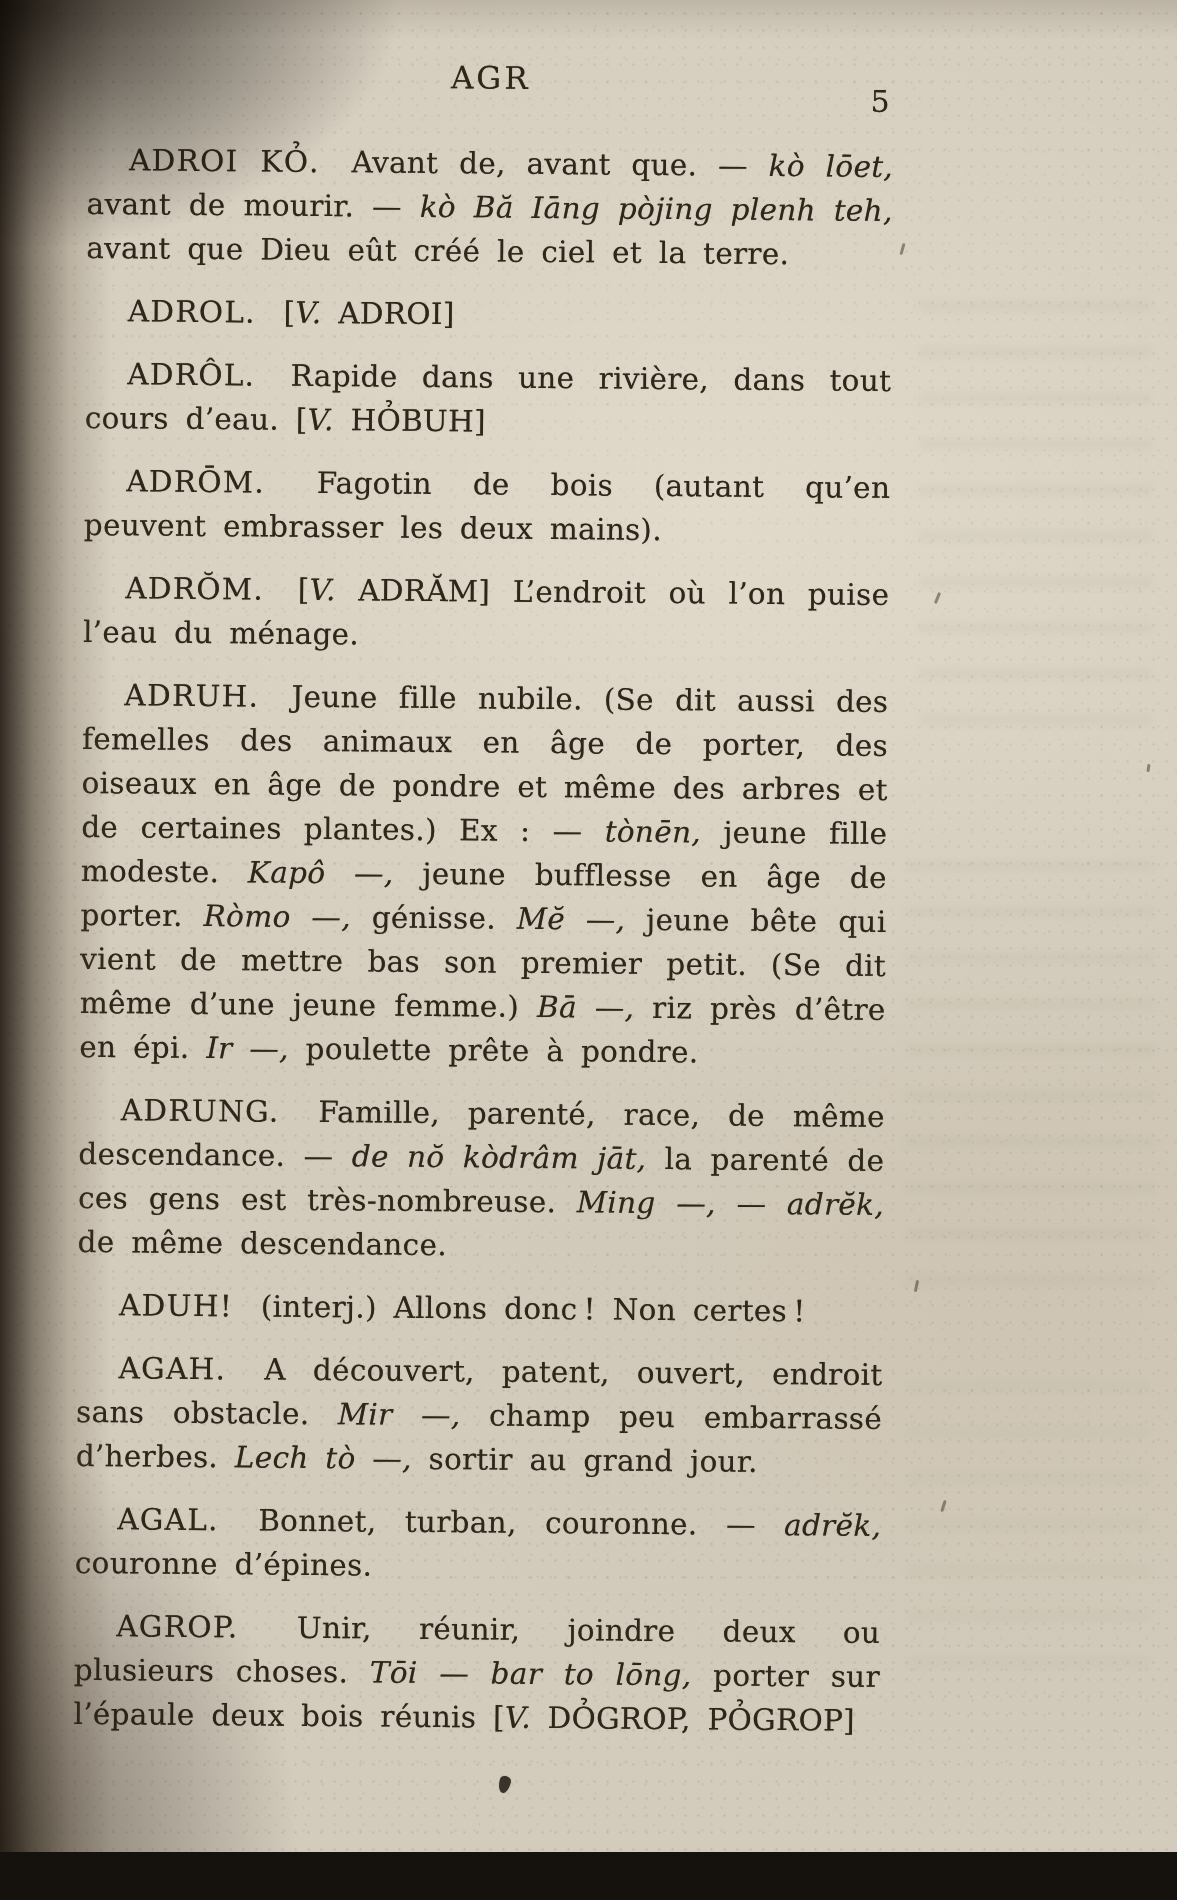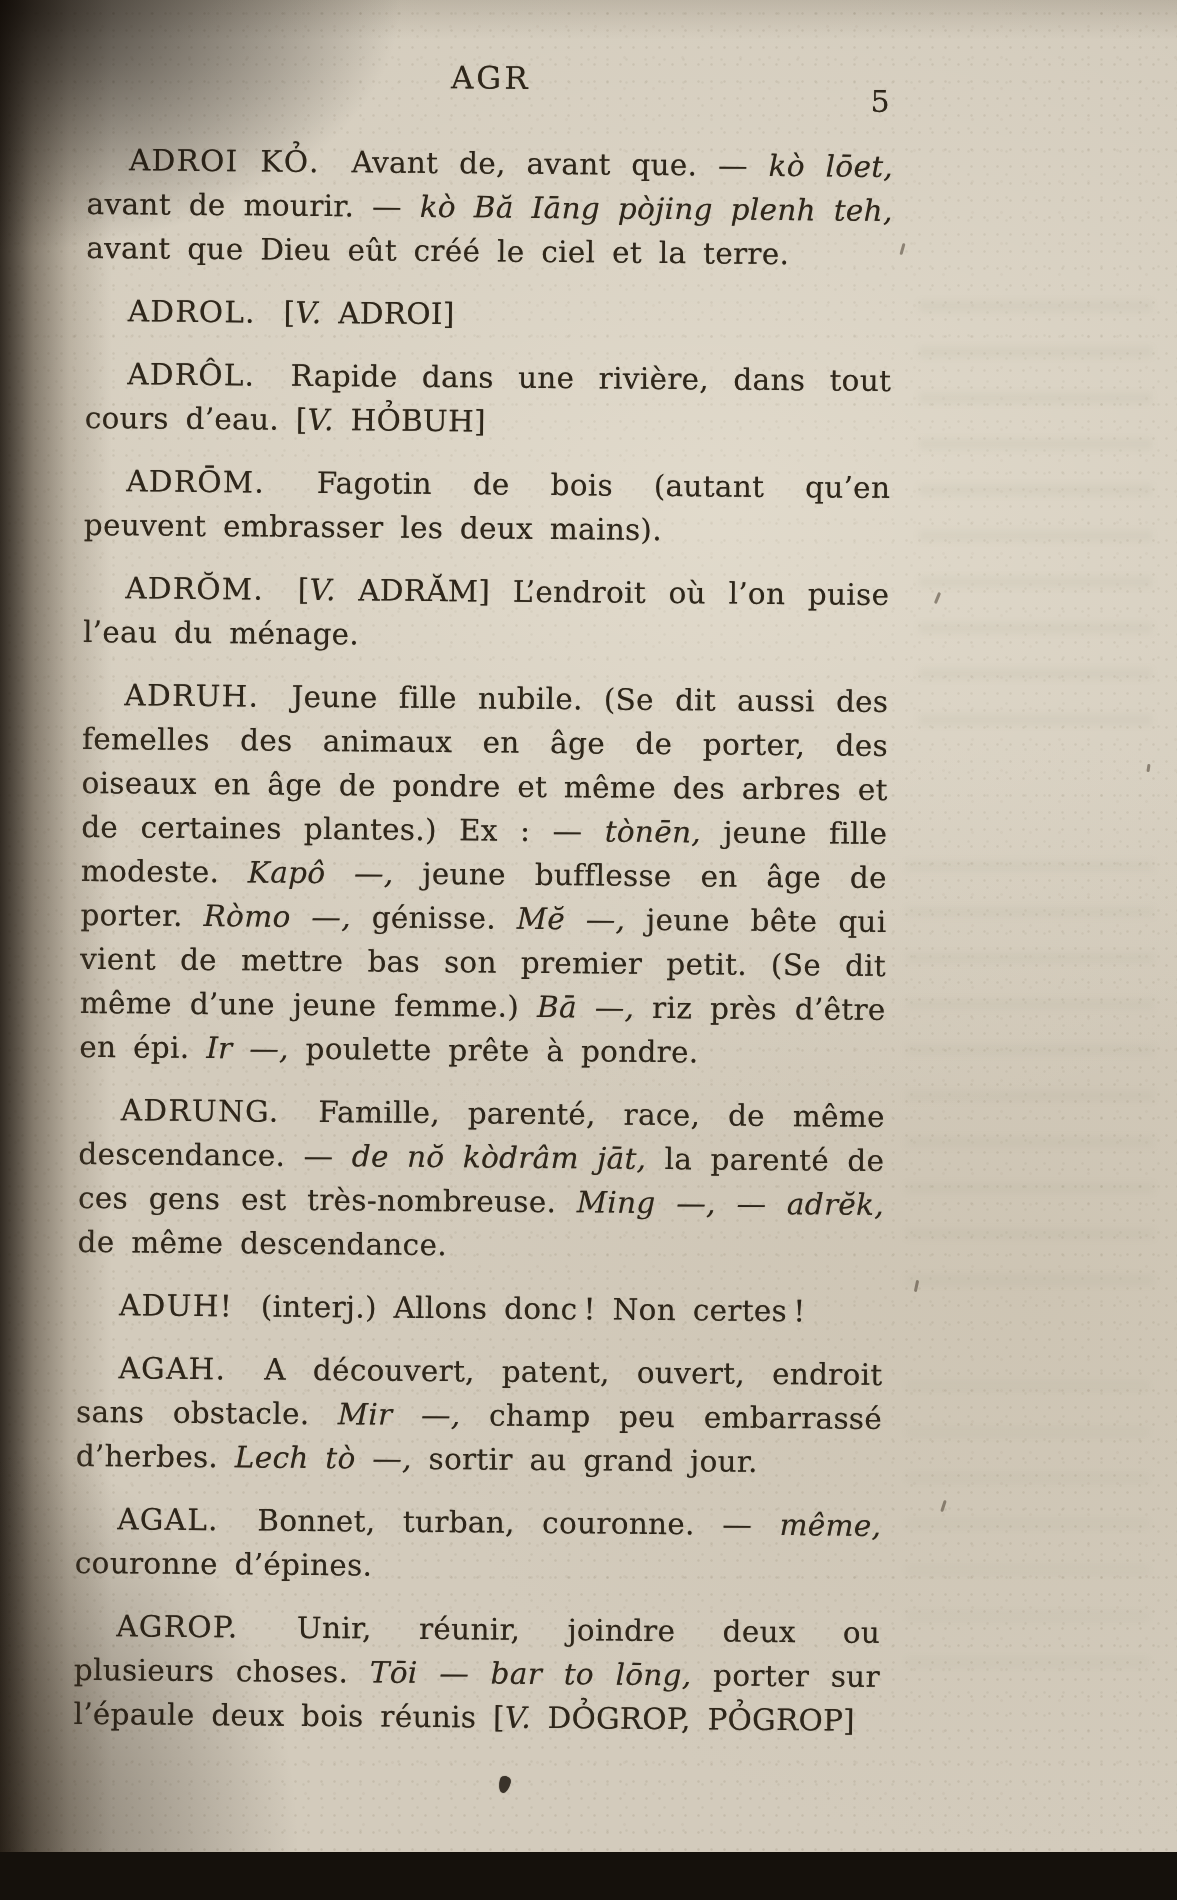--- a/index.html
+++ b/index.html
@@ -86,21 +86,21 @@
     <div class="entries" id="entries">
         <p class="entry"><span class="seg headword">ADROI KỎ.</span><span class="seg roman"> Avant de, avant que. — </span><span class="seg italic">kò lōet,</span><span class="seg roman"> avant de mourir. — </span><span class="seg italic">kò Bă Iāng pòjing plenh teh,</span><span class="seg roman"> avant que Dieu eût créé le ciel et la terre.</span></p>
         <p class="entry"><span class="seg headword">ADROL.</span><span class="seg roman"> [</span><span class="seg italic">V.</span><span class="seg roman"> ADROI]</span></p>
         <p class="entry"><span class="seg headword">ADRÔL.</span><span class="seg roman"> Rapide dans une rivière, dans tout cours d’eau. [</span><span class="seg italic">V.</span><span class="seg roman"> HỎBUH]</span></p>
         <p class="entry"><span class="seg headword">ADRŌM.</span><span class="seg roman"> Fagotin de bois (autant qu’en peuvent embrasser les deux mains).</span></p>
         <p class="entry"><span class="seg headword">ADRŎM.</span><span class="seg roman"> [</span><span class="seg italic">V.</span><span class="seg roman"> ADRĂM] L’endroit où l’on puise l’eau du ménage.</span></p>
         <p class="entry"><span class="seg headword">ADRUH.</span><span class="seg roman"> Jeune fille nubile. (Se dit aussi des femelles des animaux en âge de porter, des oiseaux en âge de pondre et même des arbres et de certaines plantes.) Ex : — </span><span class="seg italic">tònēn,</span><span class="seg roman"> jeune fille modeste. </span><span class="seg italic">Kapô —,</span><span class="seg roman"> jeune bufflesse en âge de porter. </span><span class="seg italic">Ròmo —,</span><span class="seg roman"> génisse. </span><span class="seg italic">Mĕ —,</span><span class="seg roman"> jeune bête qui vient de mettre bas son premier petit. (Se dit même d’une jeune femme.) </span><span class="seg italic">Bā —,</span><span class="seg roman"> riz près d’être en épi. </span><span class="seg italic">Ir —,</span><span class="seg roman"> poulette prête à pondre.</span></p>
         <p class="entry"><span class="seg headword">ADRUNG.</span><span class="seg roman"> Famille, parenté, race, de même descendance. — </span><span class="seg italic">de nŏ kòdrâm jāt,</span><span class="seg roman"> la parenté de ces gens est très-nombreuse. </span><span class="seg italic">Ming —, — adrĕk,</span><span class="seg roman"> de même descendance.</span></p>
         <p class="entry"><span class="seg headword">ADUH!</span><span class="seg roman"> (interj.) Allons donc ! Non certes !</span></p>
         <p class="entry"><span class="seg headword">AGAH.</span><span class="seg roman"> A découvert, patent, ouvert, endroit sans obstacle. </span><span class="seg italic">Mir —,</span><span class="seg roman"> champ peu embarrassé d’herbes. </span><span class="seg italic">Lech tò —,</span><span class="seg roman"> sortir au grand jour.</span></p>
-        <p class="entry"><span class="seg headword">AGAL.</span><span class="seg roman"> Bonnet, turban, couronne. — </span><span class="seg italic">même,</span><span class="seg roman"> couronne d’épines.</span></p>
+        <p class="entry"><span class="seg headword">AGAL.</span><span class="seg roman"> Bonnet, turban, couronne. — </span><span class="seg italic">adrĕk,</span><span class="seg roman"> couronne d’épines.</span></p>
         <p class="entry"><span class="seg headword">AGROP.</span><span class="seg roman"> Unir, réunir, joindre deux ou plusieurs choses. </span><span class="seg italic">Tōi — bar to lōng,</span><span class="seg roman"> porter sur l’épaule deux bois réunis [</span><span class="seg italic">V.</span><span class="seg roman"> DỎGROP, PỎGROP]</span></p>
       </div>
   </div>
 
   <div class="bleed bleed-1"></div>
   <div class="bleed bleed-2"></div>
   <div class="bleed bleed-3"></div>
 
   <div class="gutter"></div>
   <div class="corner-tl"></div>

